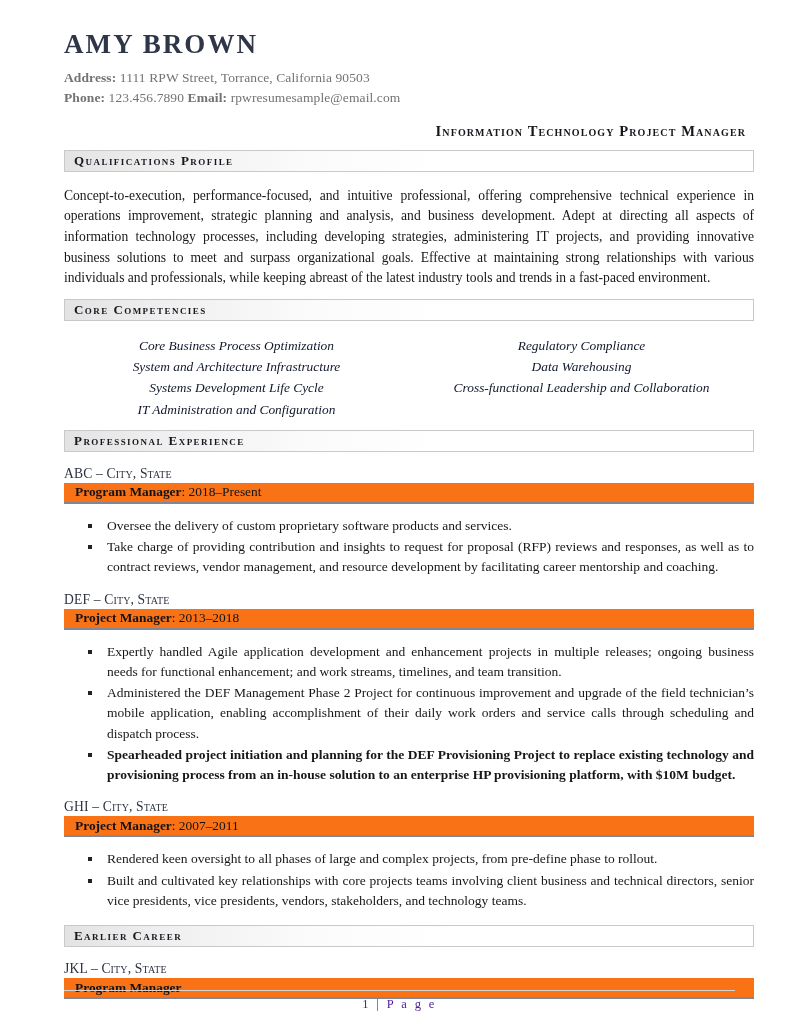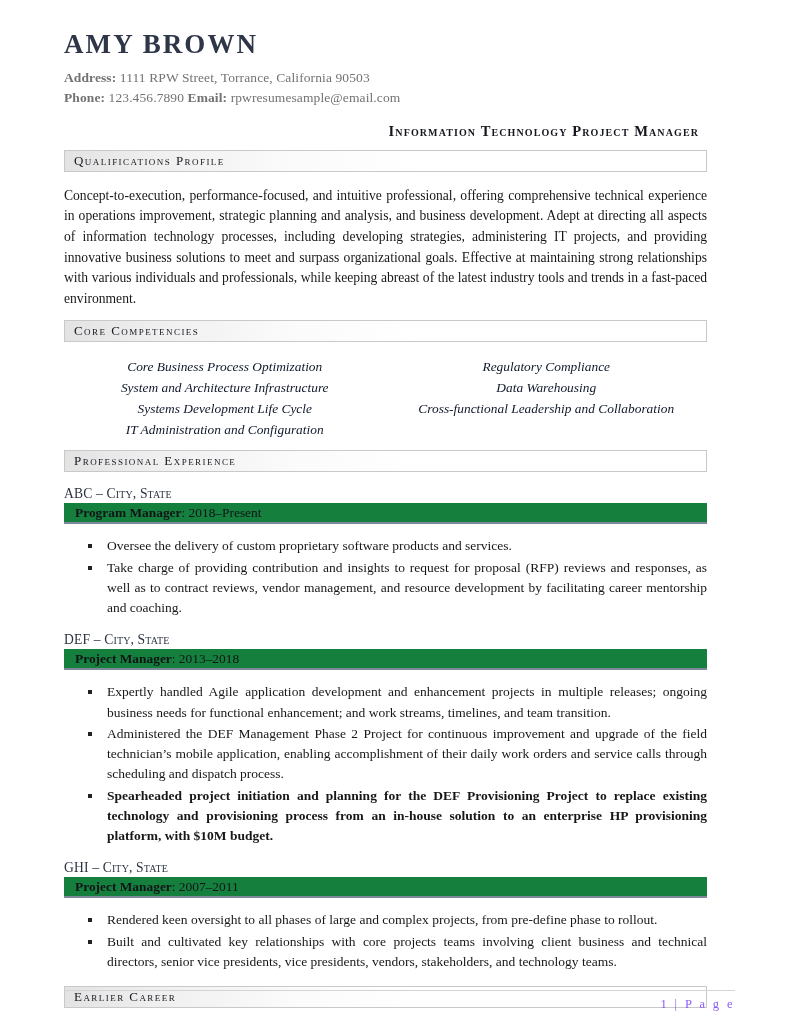--- a/index.html
+++ b/index.html
@@ -9,21 +9,21 @@
   }
   body {
     width: 791px; height: 1024px;
     font-family: "Liberation Serif", "DejaVu Serif", serif;
     color: #1c1c1c;
     position: relative;
     overflow: hidden;
   }
   .page {
     width: 791px; height: 1024px;
-    padding: 22px 84px 0 64px;
+    padding: 22px 37px 0 64px;
     position: relative;
   }
 
   
   .name {
     font-size: 27px;
     font-weight: bold;
     letter-spacing: 2.1px;
     color: #2e3648;
     line-height: 1.25;
@@ -52,21 +52,21 @@
     border: 1px solid #c9c9c9;
     background: linear-gradient(to right, #e3e3e3 0%, #efefef 14%, #fbfbfb 36%, #ffffff 55%, #ffffff 100%);
     height: 22px;
     display: flex;
     align-items: center;
     padding: 0 0 0 9px;
     margin: 10px 0 0 0;
   }
   .section-bar .label {
     font-size: 13px;
-    font-weight: normal;
+    font-weight: bold;
     font-variant: small-caps;
     letter-spacing: 1.45px;
     color: #15181f;
     white-space: nowrap;
   }
 
   
   .profile-para {
     text-align: justify;
     font-size: 13.6px;
@@ -93,21 +93,21 @@
 
   
   .company {
     font-size: 13.6px;
     color: #2b3240;
     margin: 14px 0 1px 0;
     letter-spacing: 0.15px;
   }
   .company .loc { font-variant: small-caps; }
   .job-bar {
-    background: #15803d;
+    background: #f97316;
     border-bottom: 2px solid #7d8899;
     height: 21px;
     display: flex;
     align-items: center;
     padding-left: 11px;
     font-size: 13.4px;
     color: #111318;
   }
   .job-bar .title { font-weight: bold; }
   .job-bar .dates { font-weight: normal; }
@@ -140,24 +140,24 @@
     position: absolute;
     left: 64px; right: 56px;
     bottom: 12px;
   }
   .footer hr {
     border: none;
     border-top: 1px solid #d4d4d4;
     margin: 0 0 6px 0;
   }
   .footer .pg {
-    text-align: right;
+    text-align: center;
     font-size: 12.5px;
     letter-spacing: 2.4px;
-    color: #8b5cf6;
+    color: #4c1d95;
   }
 </style>
 </head>
 <body>
 
 <div class="page">
 
   <div>
     <div class="name">AMY BROWN</div>
     <div class="contact-line">

